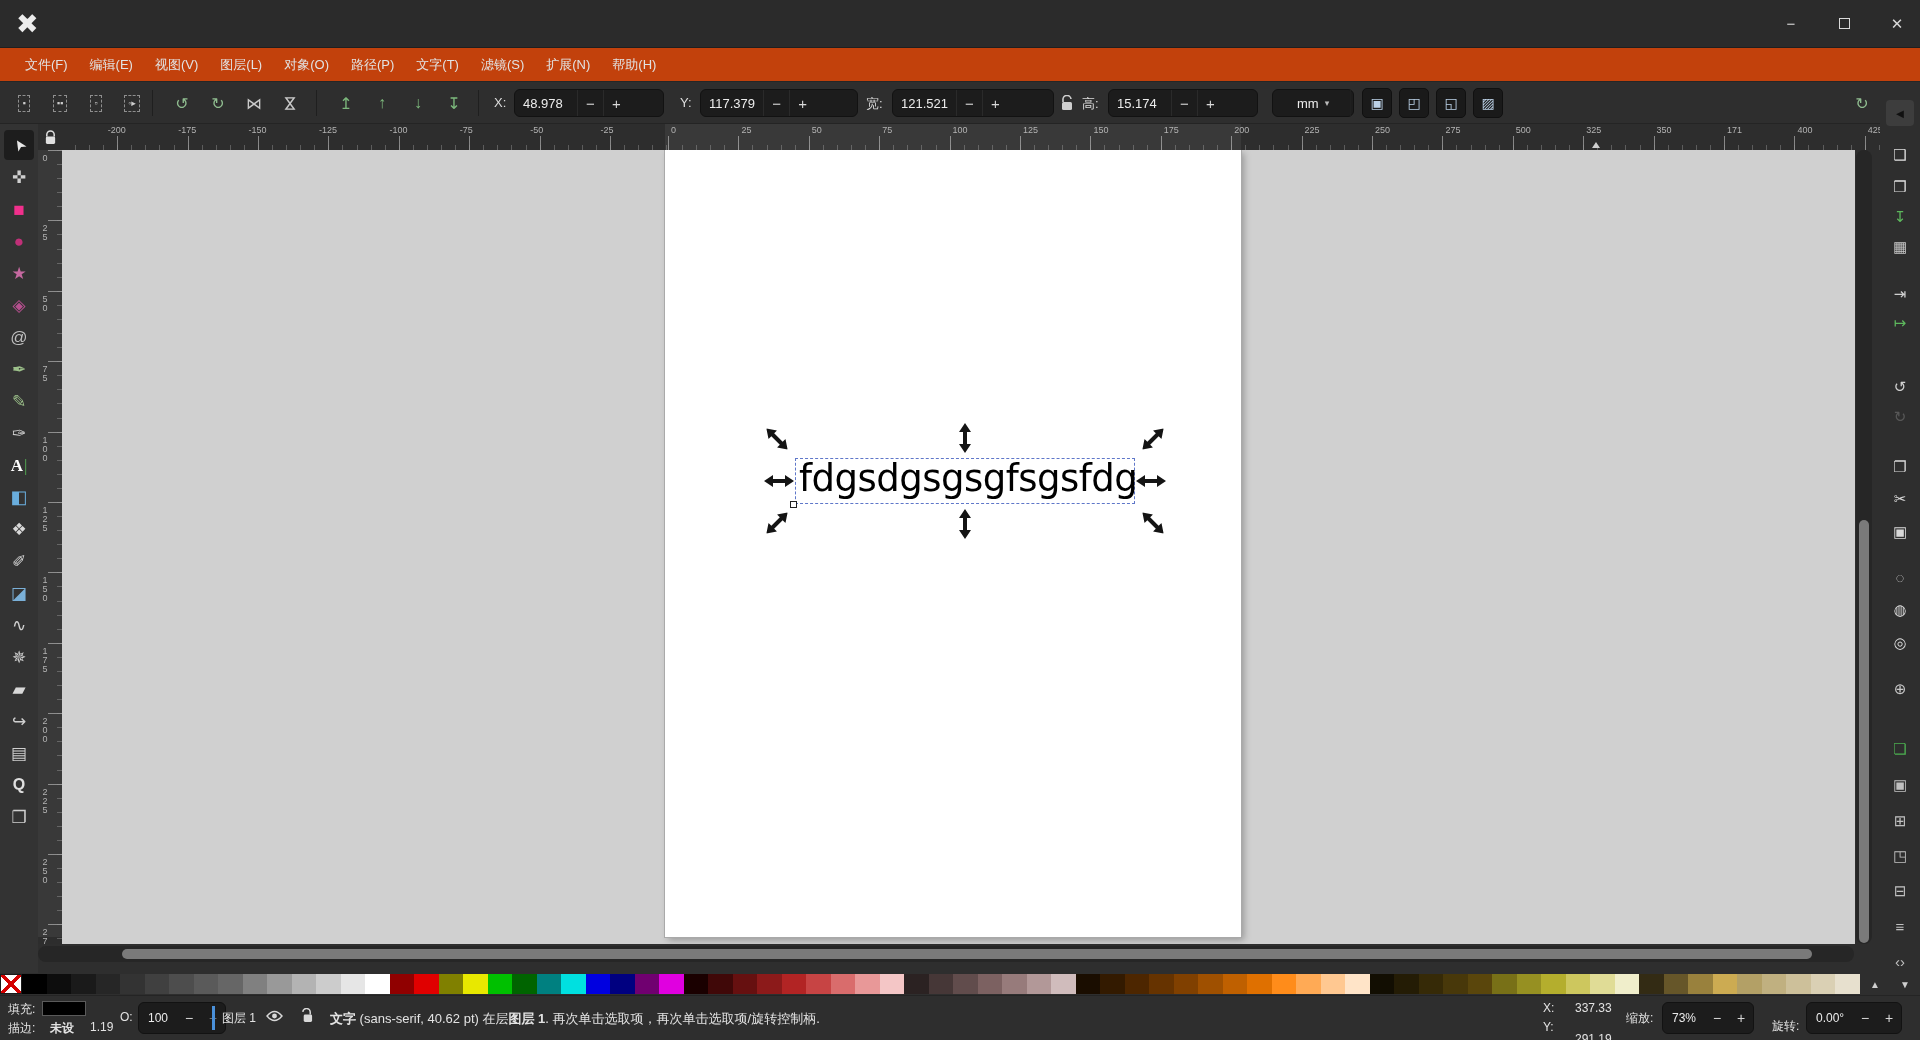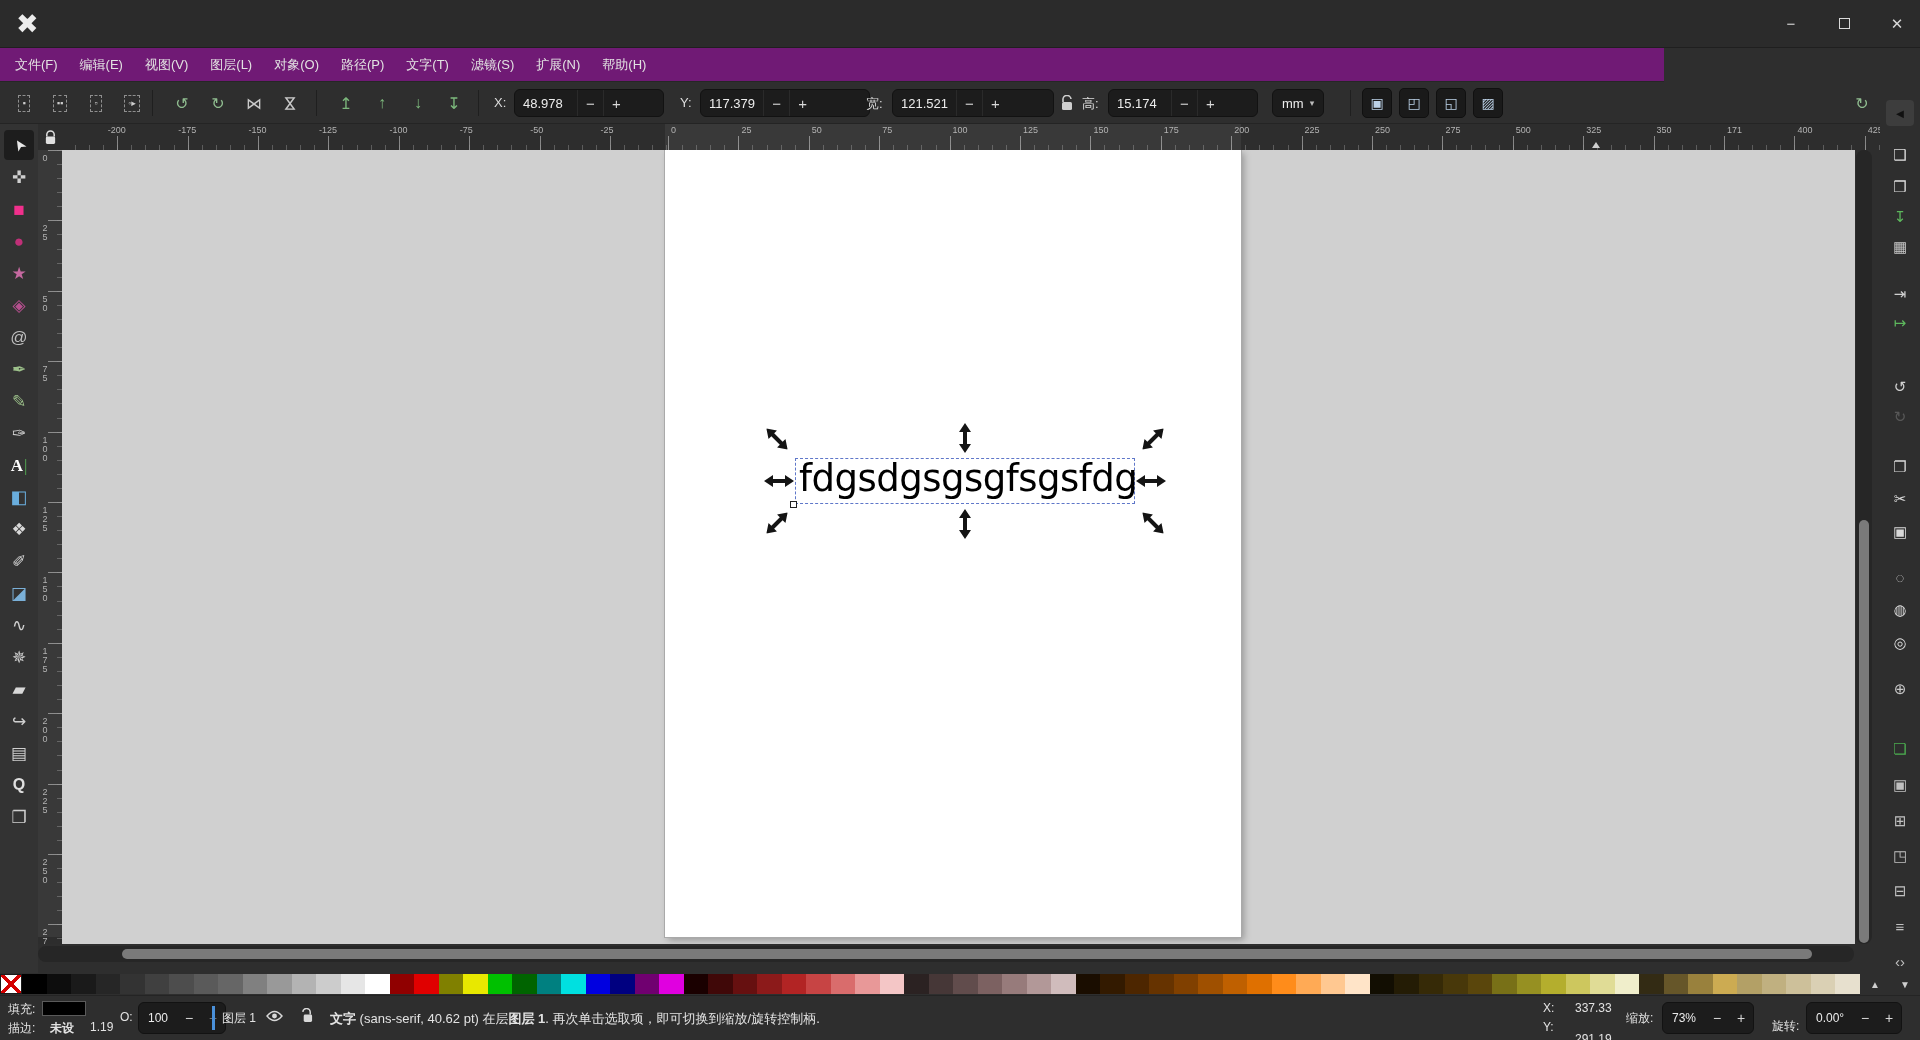--- a/index.html
+++ b/index.html
@@ -7,34 +7,34 @@
   body{font-family:"Liberation Sans","DejaVu Sans",sans-serif;background:#2e2e2e;color:#e6e6e6;font-size:13px}
   .app{position:relative;width:1920px;height:1040px;background:#2e2e2e}
 
   
   .titlebar{position:absolute;left:0;top:0;width:1920px;height:48px;background:#2b2b2b;border-bottom:1px solid #1f1f1f}
   .logo{position:absolute;left:16px;top:8px;font-size:27px;font-weight:bold;color:#ececec;transform:rotate(0deg)}
   .title{position:absolute;left:0;right:0;top:14px;text-align:center;color:#d9d9d9;font-size:13px}
   .winbtn{position:absolute;top:10px;width:30px;height:28px;text-align:center;line-height:28px;color:#d9d9d9;font-size:15px;cursor:default}
   .winbtn .maxbox{display:inline-block;width:11px;height:11px;border:1.5px solid #d9d9d9;margin-top:8px}
   
-  .menubar{position:absolute;left:0;top:48px;width:1664px;height:34px;background:#701a75;display:flex;align-items:center;padding-left:4px;border-bottom:1px solid #262626}
+  .menubar{position:absolute;left:0;top:48px;width:1920px;height:34px;background:#c2410c;display:flex;align-items:center;padding-left:14px;border-bottom:1px solid #262626}
   .menu-item{padding:4px 11px;color:#e2e2e2;border-radius:3px}
 
   
   .toolbar{position:absolute;left:0;top:82px;width:1920px;height:42px;background:#2e2e2e;border-bottom:1px solid #242424}
   .tbtn{position:absolute;top:6px;width:32px;height:30px;background:transparent;border:none;color:#cfcfcf;font-size:16px;display:flex;align-items:center;justify-content:center;border-radius:4px}
   .tbtn .glyph{pointer-events:none}
   .dash .glyph{outline:1px dashed #8f8f8f;outline-offset:3px;font-size:9px;line-height:9px}
   .tsep{position:absolute;top:8px;width:1px;height:26px;background:#1f1f1f}
   .fldlabel{position:absolute;top:13px;color:#dcdcdc;font-size:13px}
   .spin{position:absolute;top:7px;height:28px;background:#1c1c1c;border:1px solid #121212;border-radius:6px;display:flex;align-items:stretch;overflow:hidden}
   .spin .val{padding:0 8px;display:flex;align-items:center;color:#ececec;min-width:62px}
   .spin .sbtn{width:26px;display:flex;align-items:center;justify-content:center;color:#d8d8d8;border-left:1px solid #2a2a2a;font-size:15px}
-  .unitbox{position:absolute;top:7px;height:28px;background:#1c1c1c;border:1px solid #121212;border-radius:6px;display:flex;align-items:center;padding:0 9px;gap:6px;color:#ececec}
+  .unitbox{position:absolute;top:7px;height:28px;background:#1c1c1c;border:1px solid #121212;border-radius:6px;display:flex;align-items:center;padding:0 24px;gap:6px;color:#ececec}
   .caret{font-size:9px;color:#bbb}
   .toggle{position:absolute;top:6px;width:30px;height:30px;background:#1a1a1a;border:1px solid #101010;border-radius:5px;color:#bcd2e8;font-size:14px;display:flex;align-items:center;justify-content:center}
   .locktool{position:absolute;top:10px;width:22px;height:22px;display:flex;align-items:center;justify-content:center}
 
   
   .toolbox{position:absolute;left:0;top:124px;width:38px;height:849px;background:#333333;display:flex;flex-direction:column;align-items:center;padding-top:6px;gap:2px}
   .tool{width:30px;height:30px;border:none;background:transparent;border-radius:4px;display:flex;align-items:center;justify-content:center;font-size:17px}
   .tool.active{background:#1d1d1d}
   .tool .glyph{pointer-events:none;line-height:1}
   [data-name="tool-selector"] .glyph{transform:rotate(-122deg);font-size:15px}
@@ -163,21 +163,21 @@
         </button></span>
     <span class="tsep" style="left:478px" data-name="toolbar-separator"></span>
 
     <span class="fldlabel" style="left:494px" data-name="x-field-label">X:</span>
     <div class="spin" style="left:514px;width:150px" data-name="x-field">
       <span class="val" data-name="x-field-value">48.978</span>
       <span class="sbtn" data-name="x-decrement-button">−</span>
       <span class="sbtn" data-name="x-increment-button">+</span>
     </div>
     <span class="fldlabel" style="left:680px" data-name="y-field-label">Y:</span>
-    <div class="spin" style="left:700px;width:170px" data-name="y-field">
+    <div class="spin" style="left:700px;width:158px" data-name="y-field">
       <span class="val" data-name="y-field-value">117.379</span>
       <span class="sbtn" data-name="y-decrement-button">−</span>
       <span class="sbtn" data-name="y-increment-button">+</span>
     </div>
     <span class="fldlabel" style="left:866px" data-name="width-field-label">宽:</span>
     <div class="spin" style="left:892px;width:162px" data-name="width-field">
       <span class="val" data-name="width-field-value">121.521</span>
       <span class="sbtn" data-name="width-decrement-button">−</span>
       <span class="sbtn" data-name="width-increment-button">+</span>
     </div>
@@ -617,21 +617,21 @@
           <circle cx="8.5" cy="6" r="2.4" fill="#d8d8d8"></circle>
         </svg>
     </span>
     <span class="icn" style="left:296px;top:9px" data-name="layer-lock-toggle">
       <svg width="13" height="15" viewBox="0 0 14 16" data-name="unlock-icon">
           <path d="M11 7 V5 a4 4 0 0 0 -8 -1" fill="none" stroke="#d8d8d8" stroke-width="1.6"></path>
           <rect x="4" y="7" width="9" height="8" rx="1.5" fill="#d8d8d8"></rect>
         </svg>
     </span>
     <span class="sb" style="left:330px;top:14px;font-size:13px" data-name="status-message">
-      <span class="bold" data-name="status-object-type">文字</span><span data-name="status-detail"> (sans-serif, 40.62 pt) 在层</span><span class="bold" data-name="status-layer-ref">图层 1</span><span data-name="status-hint">. 再次单击选取项，即可切换到缩放/旋转控制柄.</span>
+      <span class="bold" data-name="status-object-type">文字</span><span data-name="status-detail"> (sans-serif, 40.62 pt) 在层</span><span class="bold" data-name="status-layer-ref">图层 1</span><span data-name="status-hint">. 再次单击选取项，再次单击选取项/旋转控制柄.</span>
     </span>
     <span class="sb" style="left:1543px;top:5px" data-name="pointer-x-label">X:</span>
     <span class="sb" style="left:1575px;top:5px" data-name="pointer-x-value">337.33</span>
     <span class="sb" style="left:1543px;top:24px" data-name="pointer-y-label">Y:</span>
     <span class="sb" style="left:1575px;top:36px" data-name="pointer-y-value">291.19</span>
     <span class="sb" style="left:1626px;top:14px" data-name="zoom-label">缩放:</span>
     <div class="sspin" style="left:1662px" data-name="zoom-spinbox">
       <span class="val" data-name="zoom-value">73%</span>
       <span class="sbtn" data-name="zoom-decrement-button">−</span>
       <span class="sbtn" data-name="zoom-increment-button">+</span>

